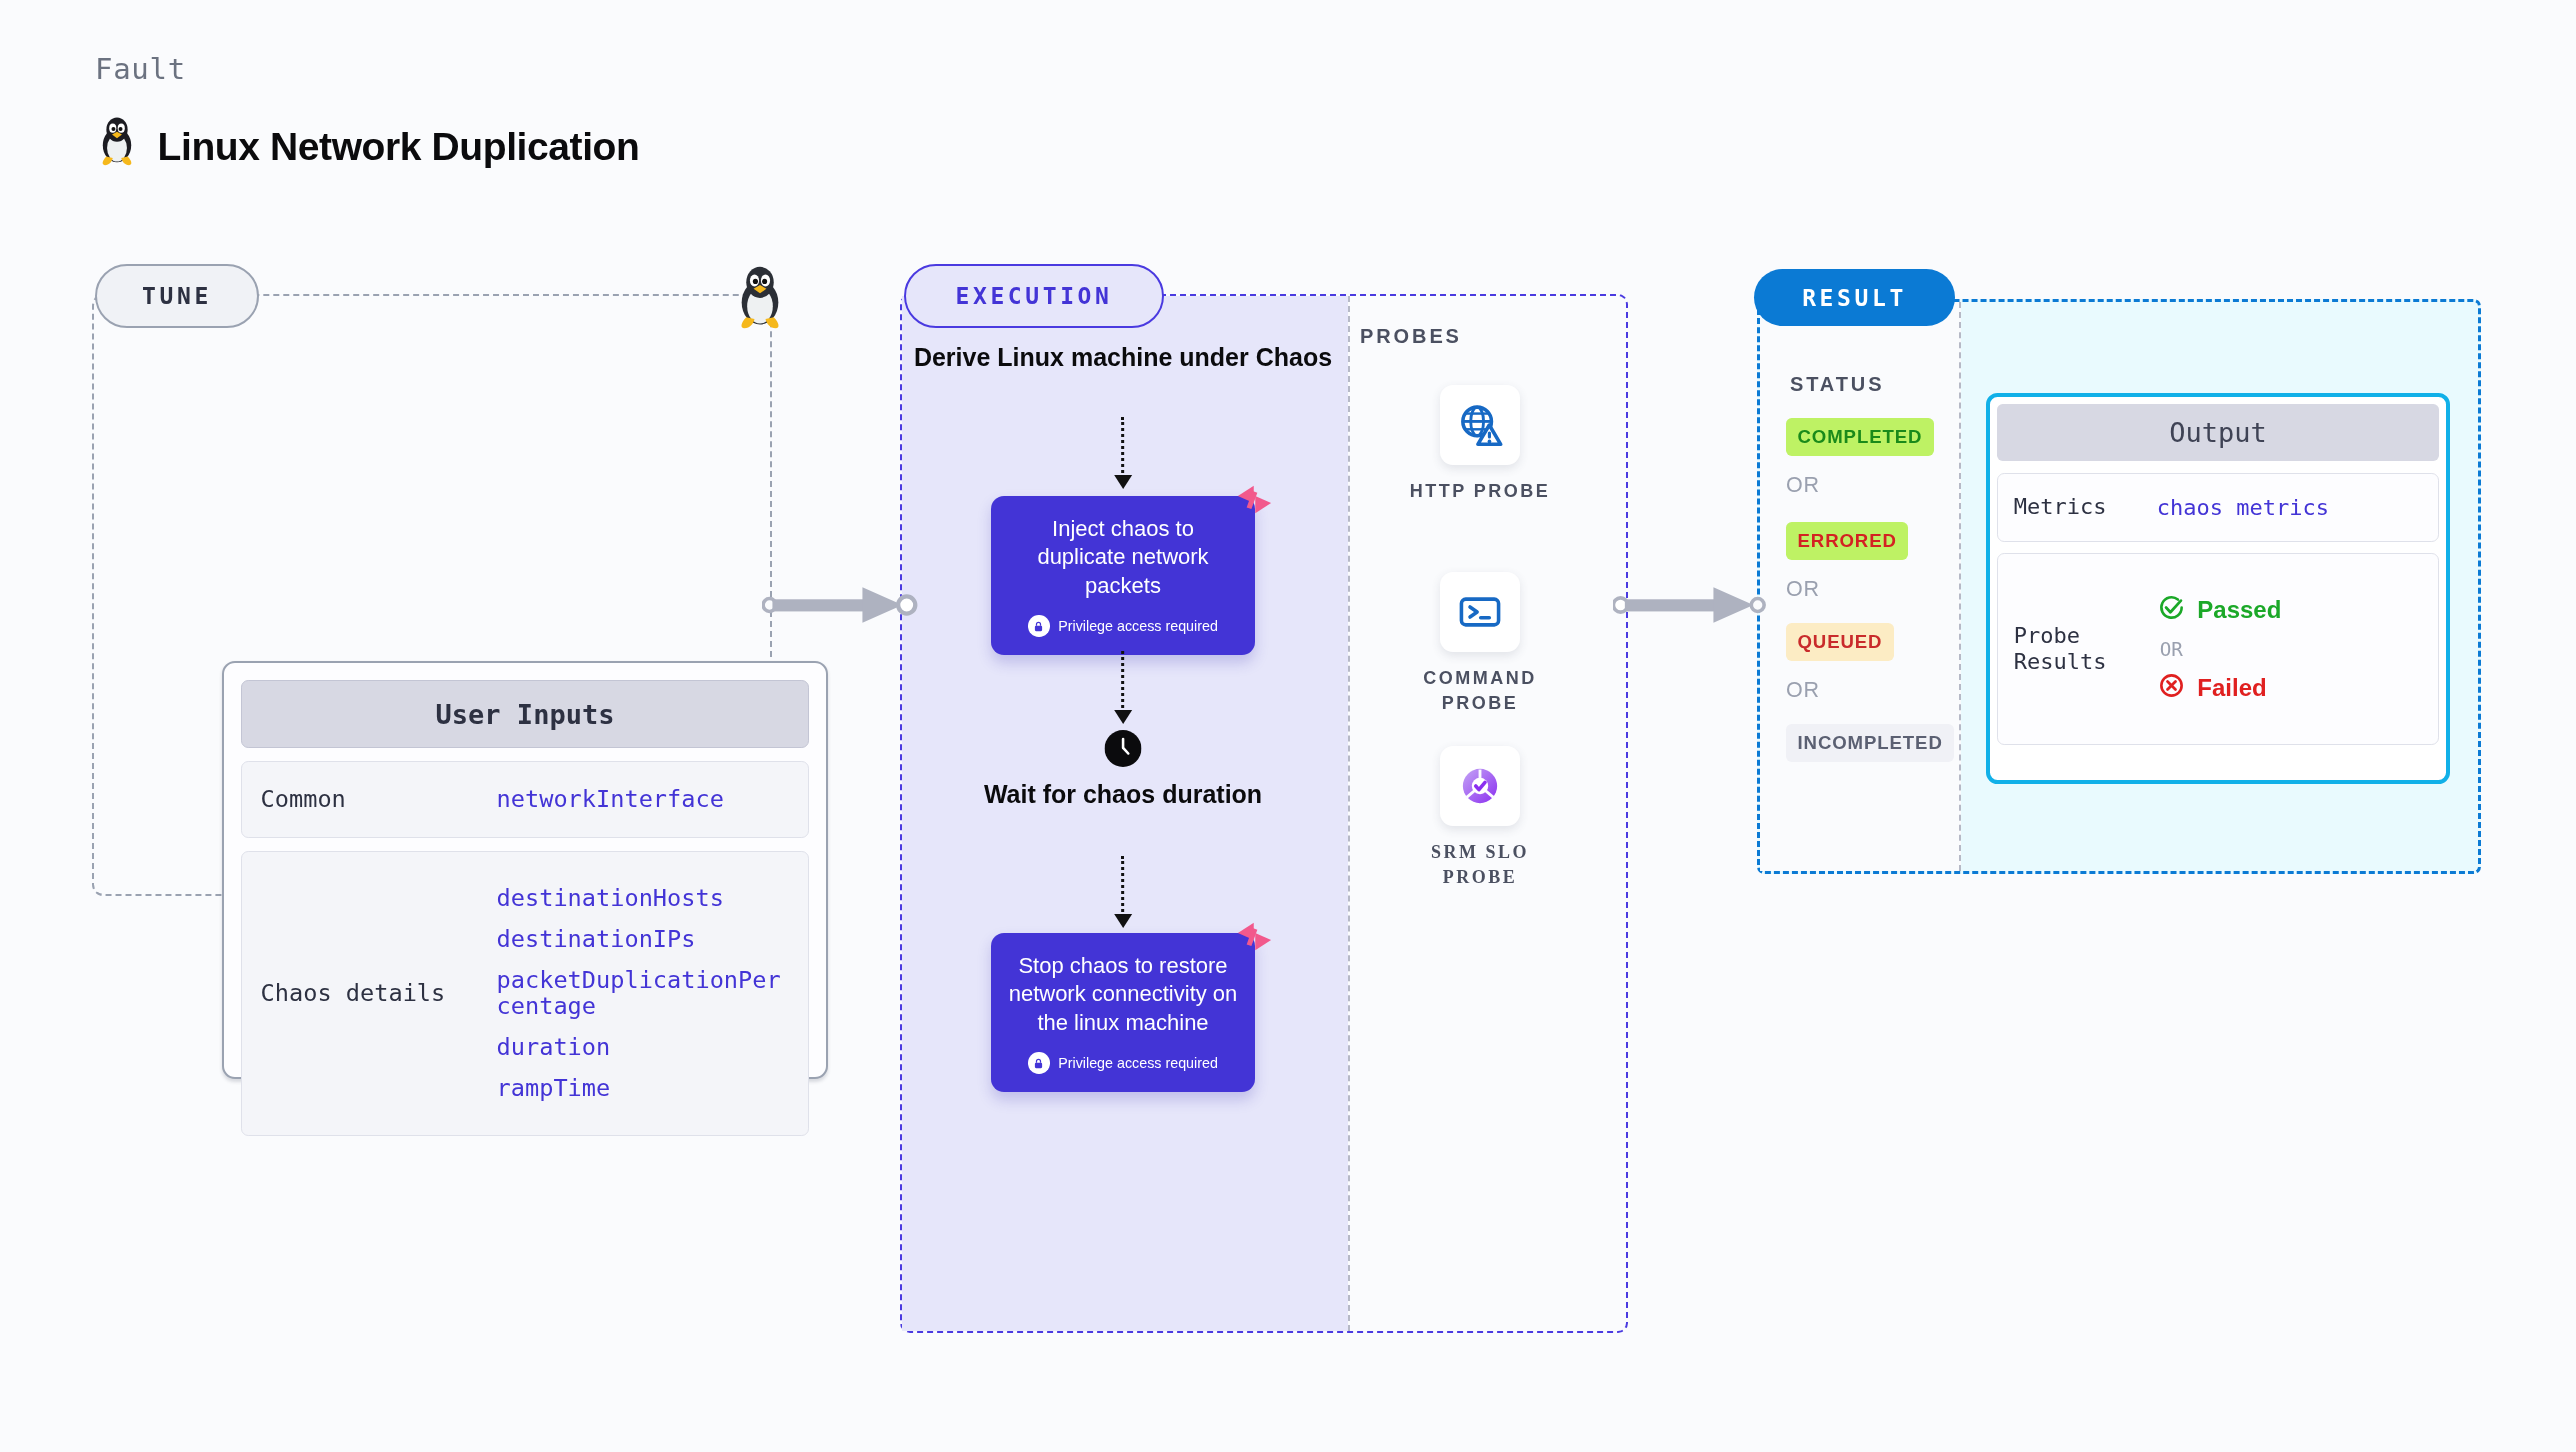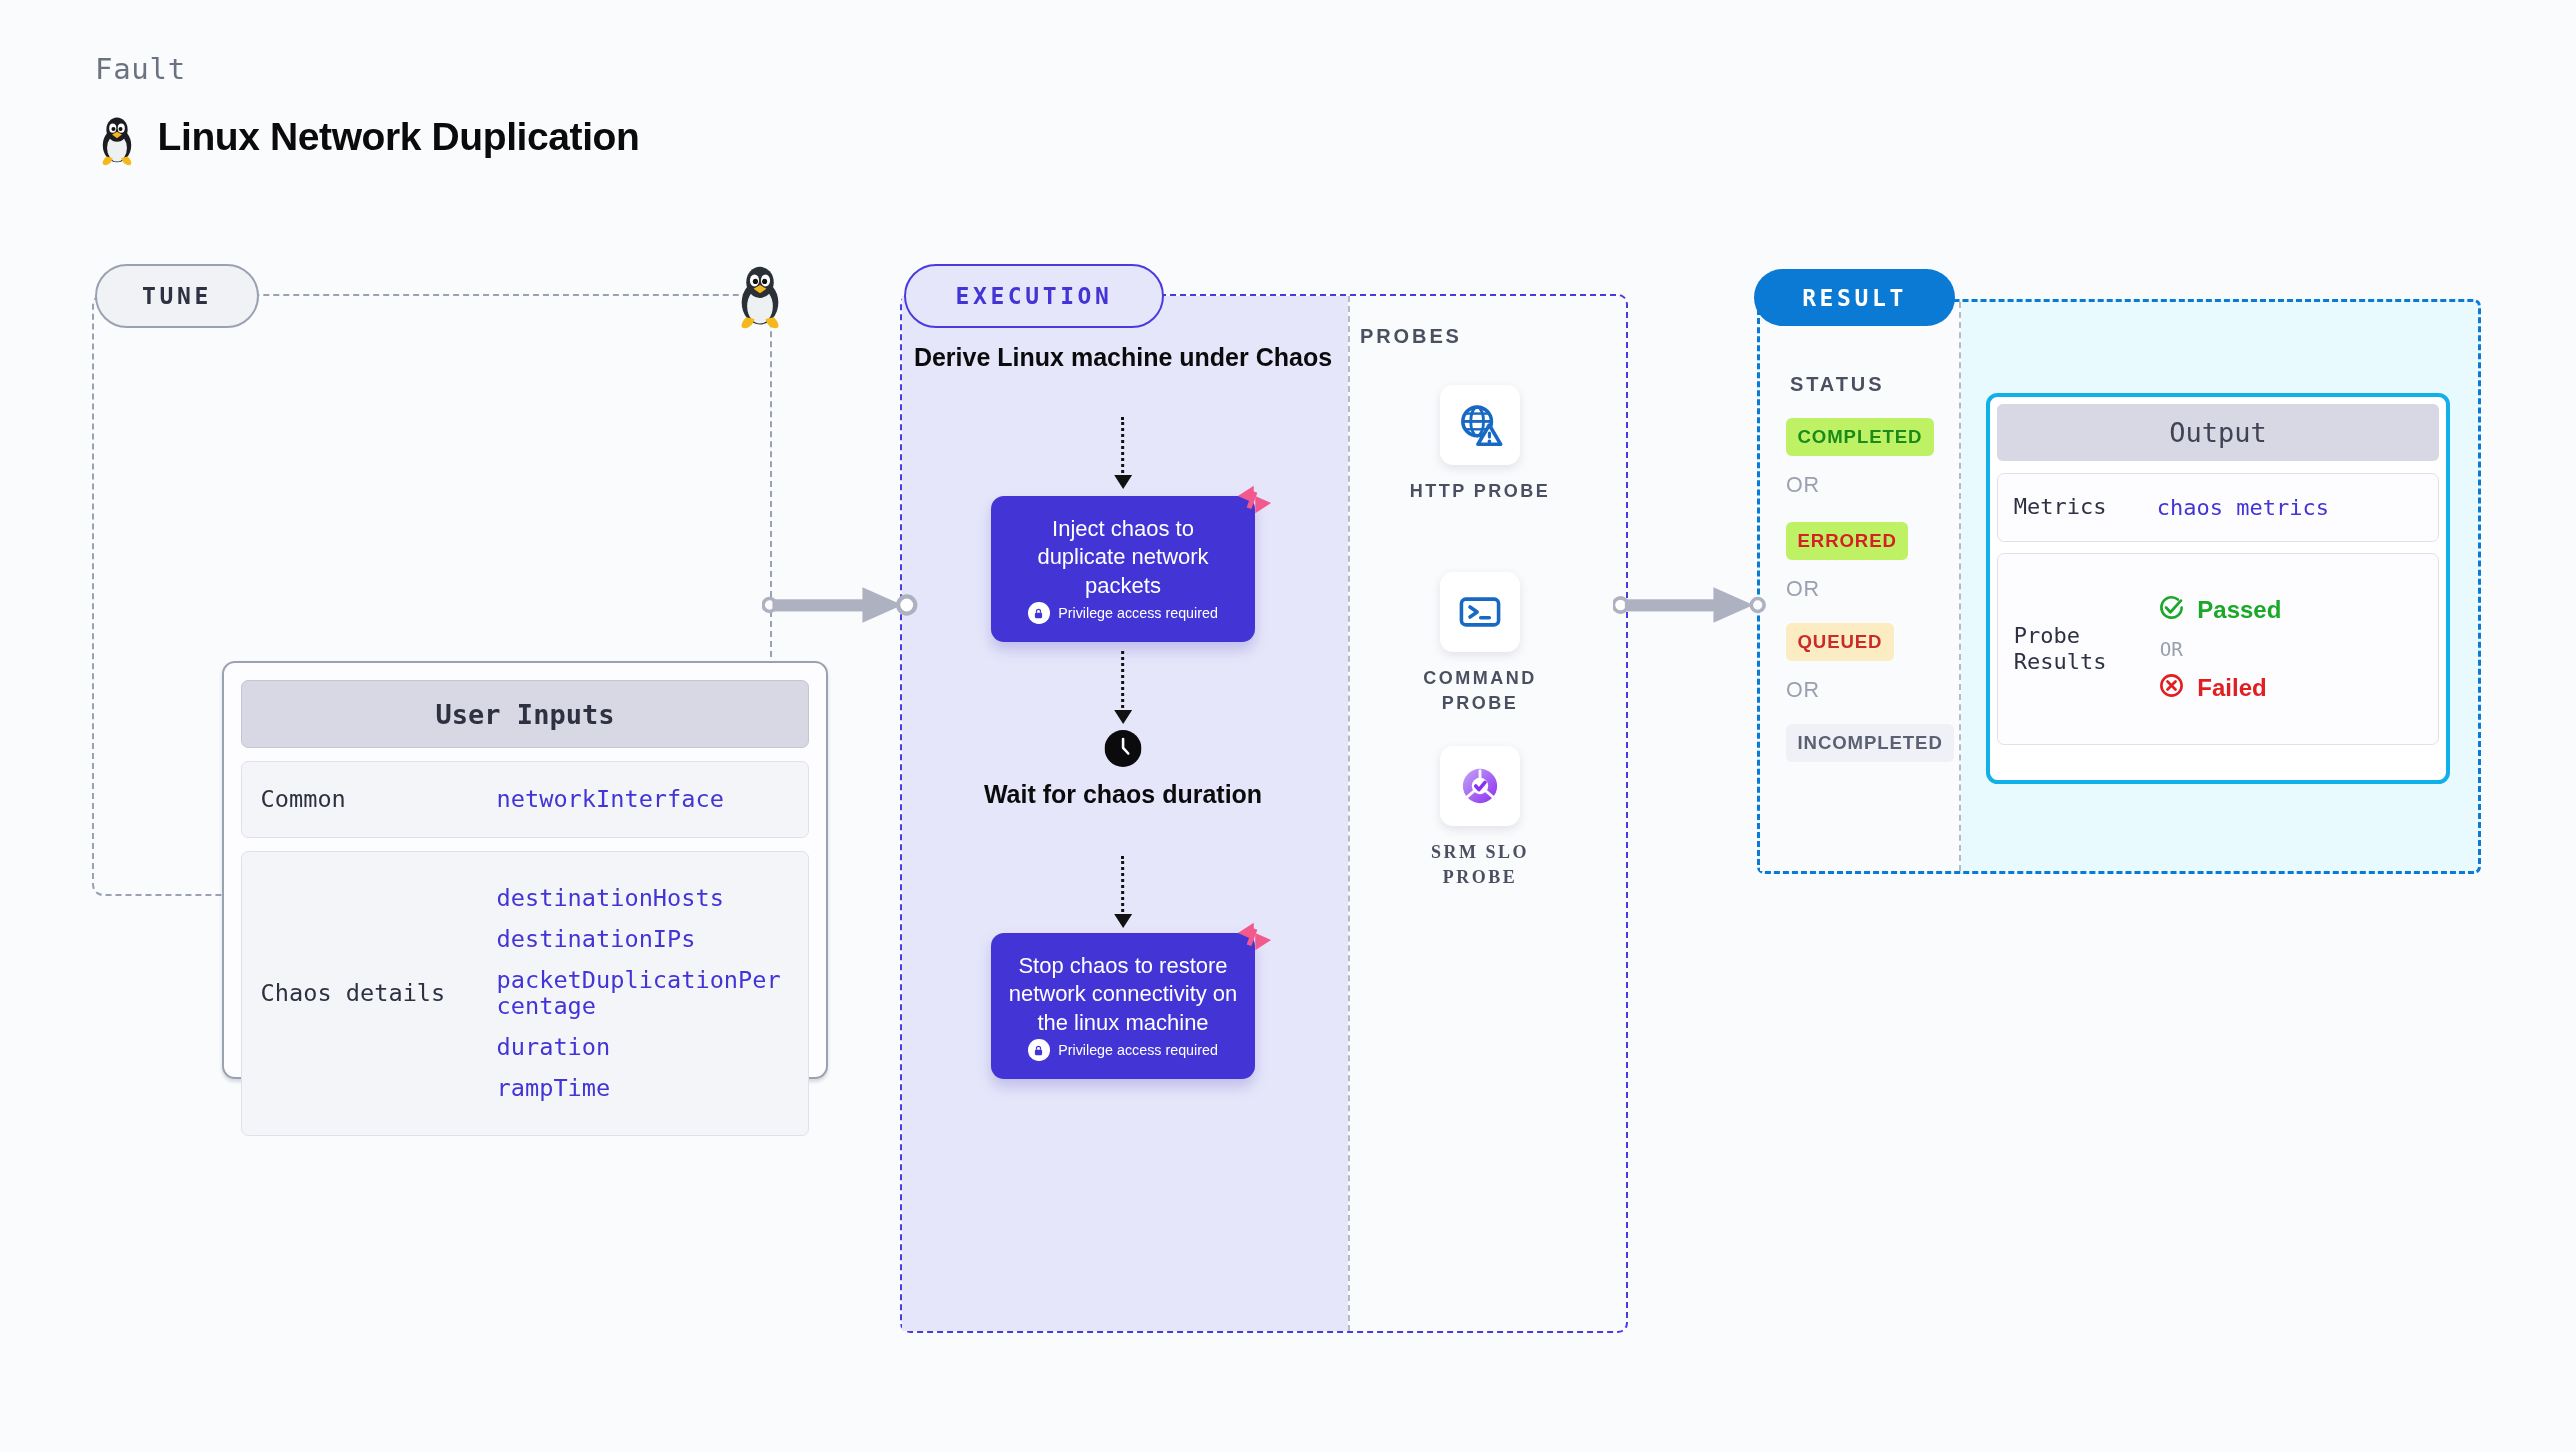--- a/index.html
+++ b/index.html
@@ -21,21 +21,21 @@
     left: 95px; top: 52px;
     font-family: "DejaVu Sans Mono", monospace;
     font-size: 29px;
     color: #6b7280;
     letter-spacing: 0.7px;
   }
   #header-title-row {
     position: absolute;
     left: 95px; top: 115px;
     display: flex;
-    align-items: flex-start;
+    align-items: flex-end;
     gap: 18.6px;
   }
   #header-title-text {
     font-size: 39px;
     font-weight: 700;
     color: #0b0b0d;
     letter-spacing: -0.4px;
   }
 
   
@@ -217,21 +217,21 @@
     padding: 18.6px 15.8px;
     box-sizing: border-box;
   }
   .chaos-box .box-title {
     font-size: 22px;
     font-weight: 400;
     text-align: center;
     line-height: 1.30;
   }
   .chaos-box .priv {
-    margin-top: 2px;
+    margin-top: 15px;
     display: flex;
     align-items: center;
     gap: 8.6px;
     font-size: 14.3px;
     font-weight: 400;
   }
   .lock-badge {
     width: 21.5px; height: 21.5px;
     background: #fff;
     border-radius: 50%;

